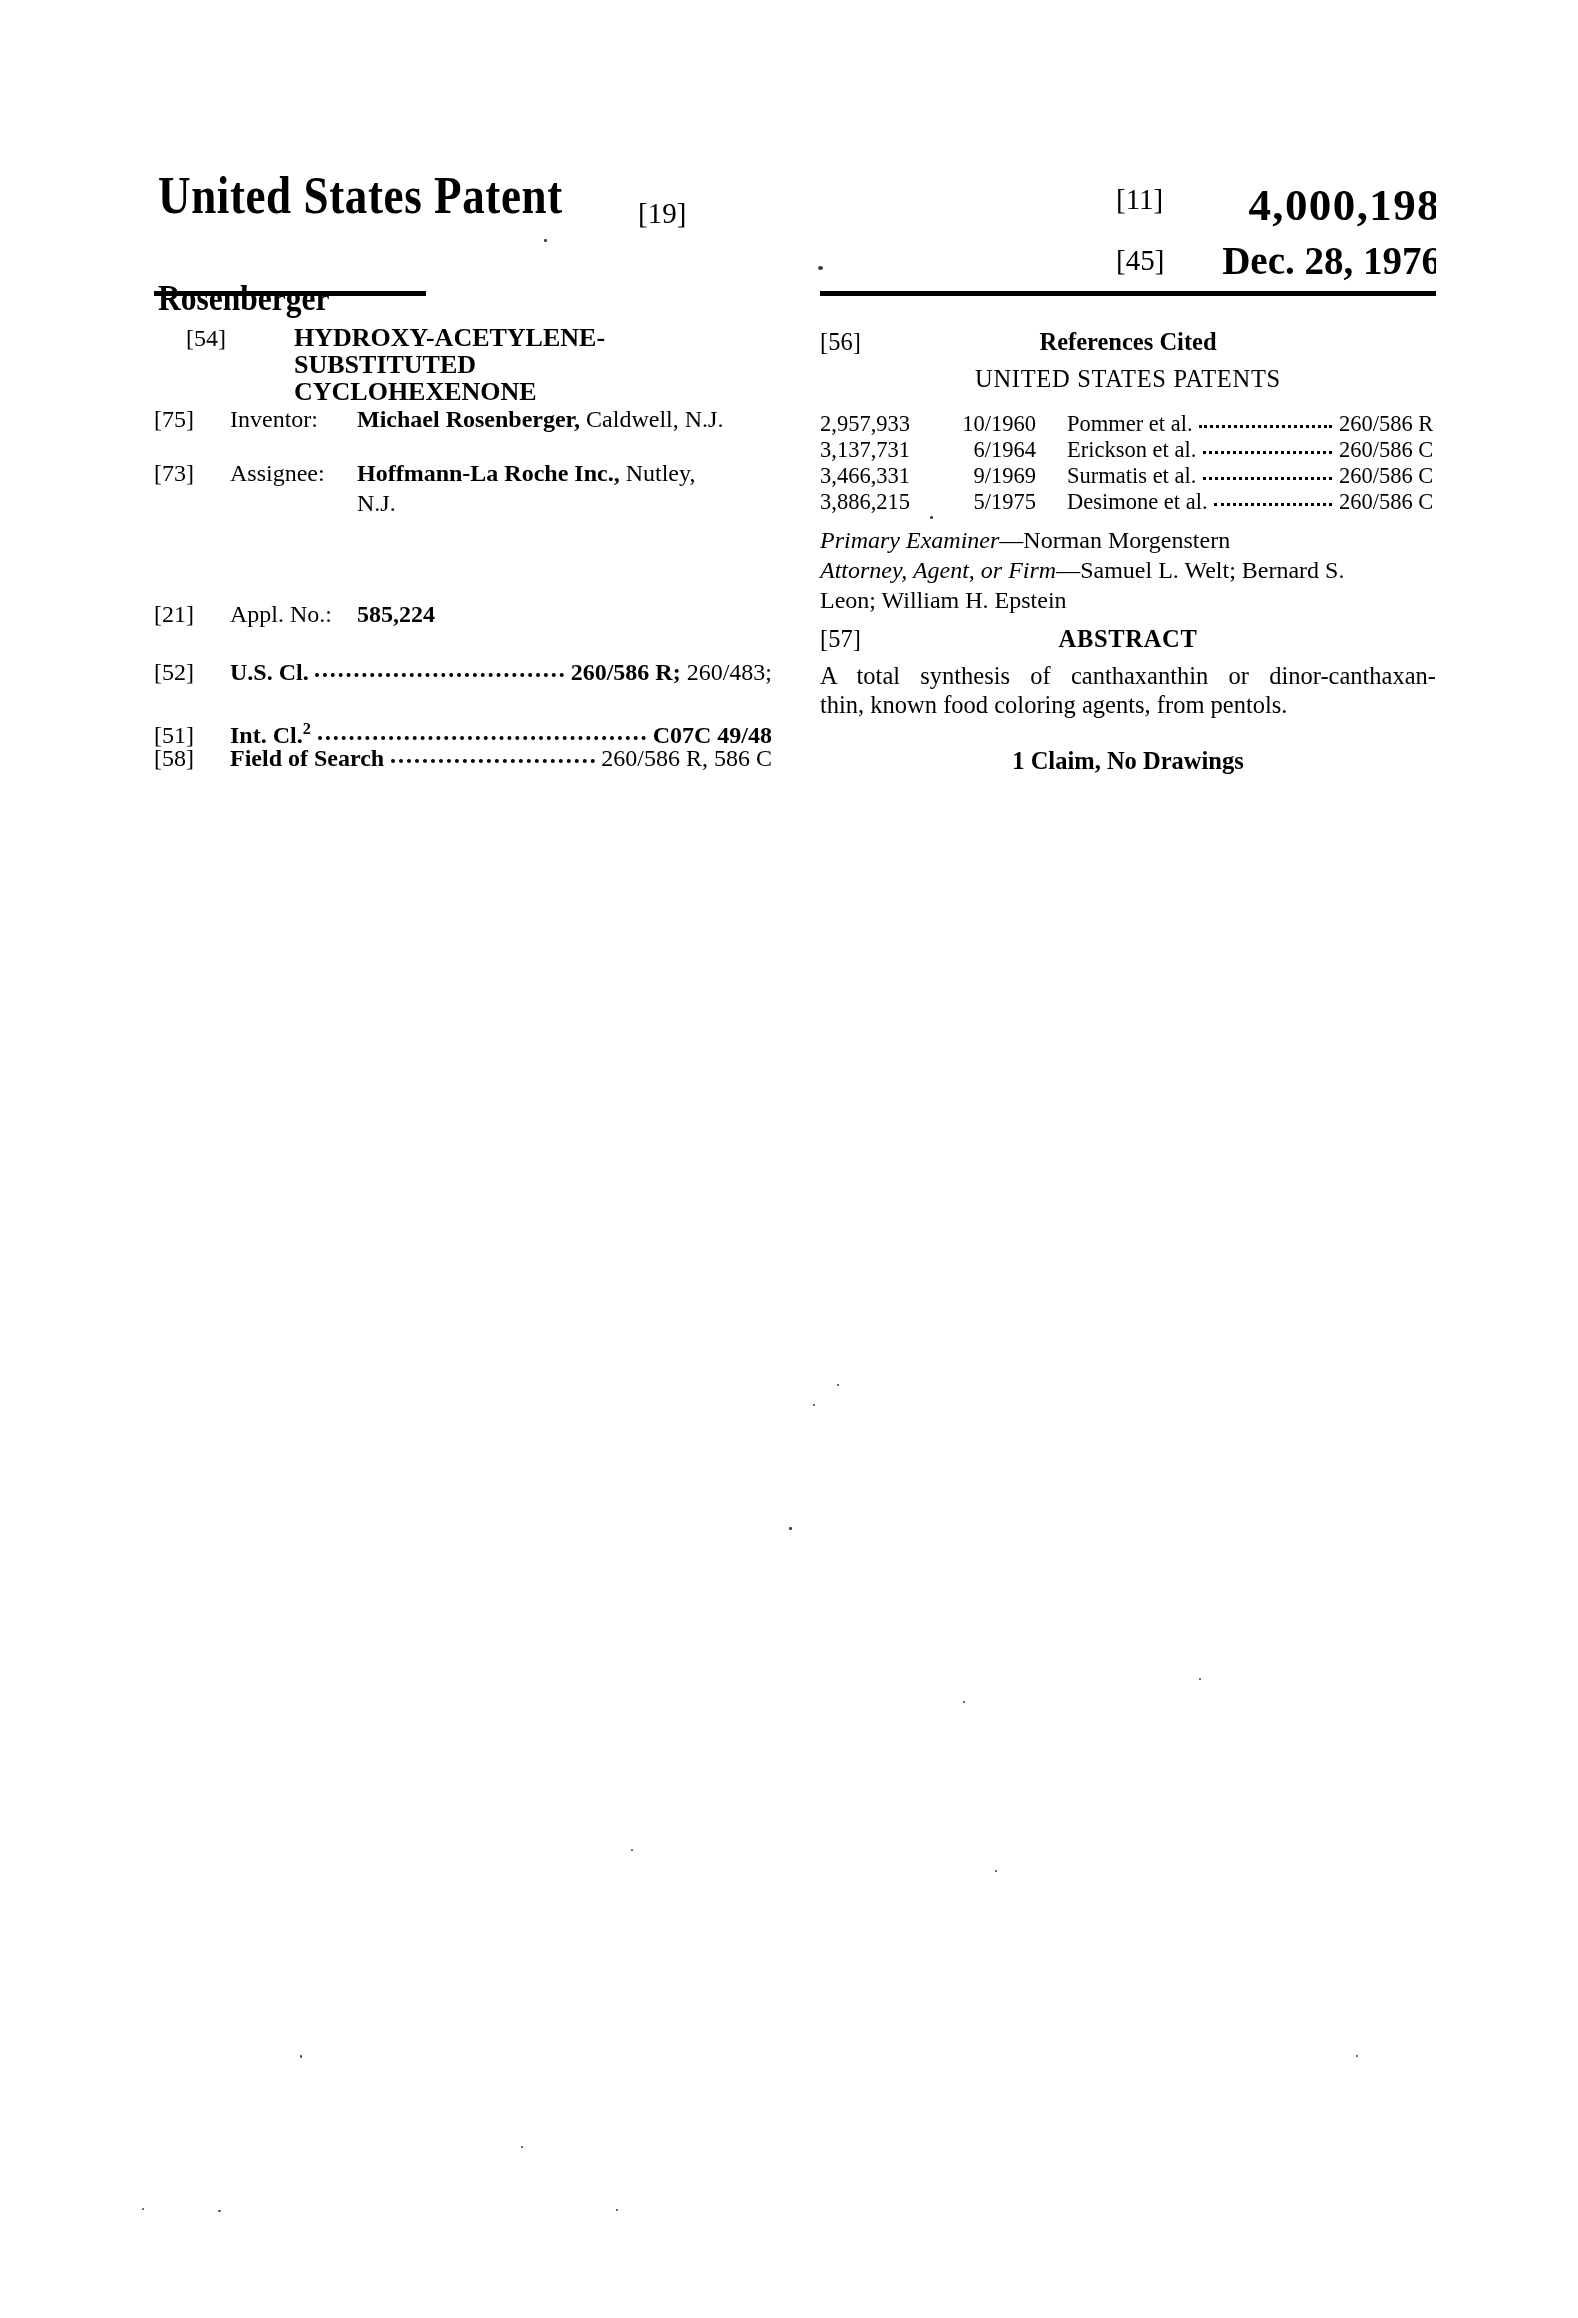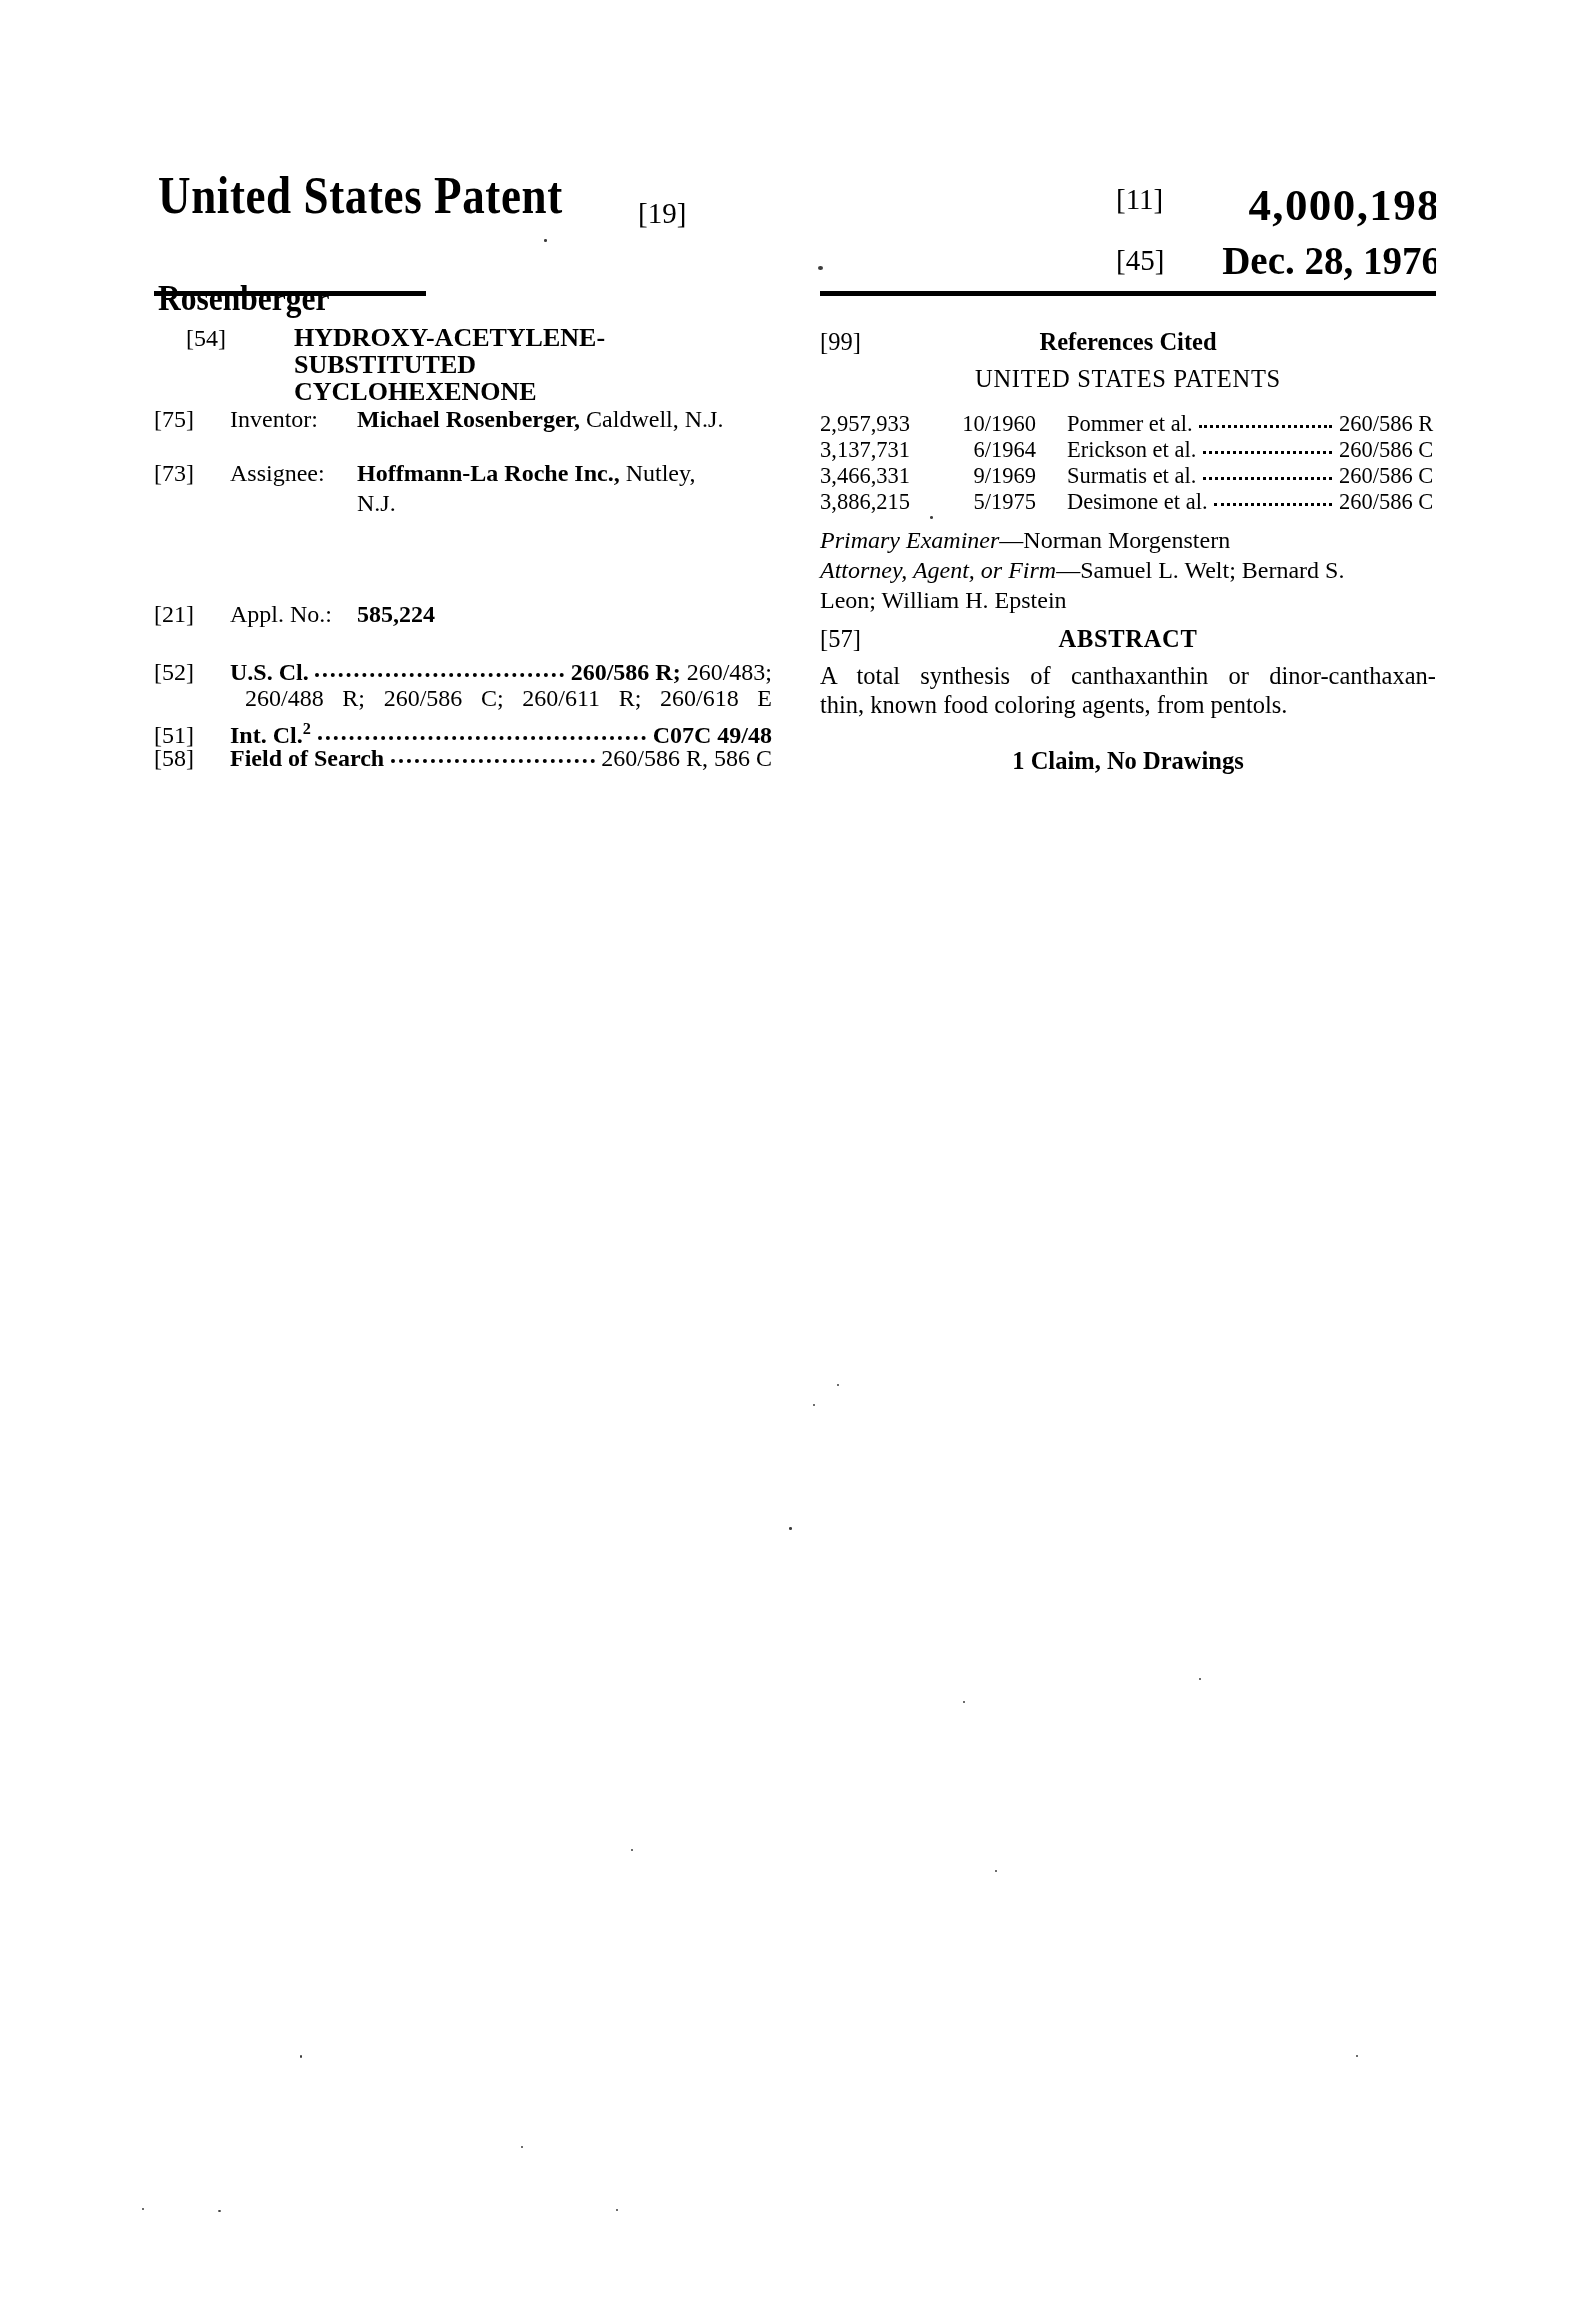--- a/index.html
+++ b/index.html
@@ -100,38 +100,37 @@
     <span class="lbl">Appl. No.:</span>
     <span class="val b">585,224</span>
   </div>
 
   <div class="abs leftcol-row" style="left:154px;top:656px;">
     <span class="tag">[52]</span>
     <span class="b nw">U.S. Cl.</span>
     <span class="leader"></span>
     <span class="nw"><span class="b">260/586 R;</span> <span>260/483;</span></span>
   </div>
-  <div class="abs justify-line" style="left:245px;top:684px;width:527px;font-size:24px;line-height:29px;">260/488 R; 260/586 C; 260/611 R; 260/618 E</div>
 
   <div class="abs leftcol-row" style="left:154px;top:714px;">
     <span class="tag">[51]</span>
     <span class="b nw"><span>Int. Cl.</span><sup>2</sup></span>
     <span class="leader"></span>
     <span class="b nw">C07C 49/48</span>
   </div>
 
   <div class="abs leftcol-row" style="left:154px;top:742px;">
     <span class="tag">[58]</span>
     <span class="b nw">Field of Search</span>
     <span class="leader"></span>
     <span class="nw">260/586 R, 586 C</span>
   </div>
 
   <div class="abs" style="left:820px;top:327px;width:616px;">
-    <span class="abs rc-heading" style="left:0;top:0;">[99]</span>
+    <span class="abs rc-heading" style="left:0;top:0;">[56]</span>
     <div class="center rc-heading b">References Cited</div>
   </div>
   <div class="abs center rc-heading" style="left:820px;top:364px;width:616px;letter-spacing:0.7px;">UNITED STATES PATENTS</div>
 
   <div class="abs" style="left:820px;top:408px;width:616px;">
     <div class="trow">
       <span class="tnum">2,957,933</span>
       <span class="tdate">10/1960</span>
       <span class="tname">Pommer et al.</span>
       <span class="tleader"></span>

